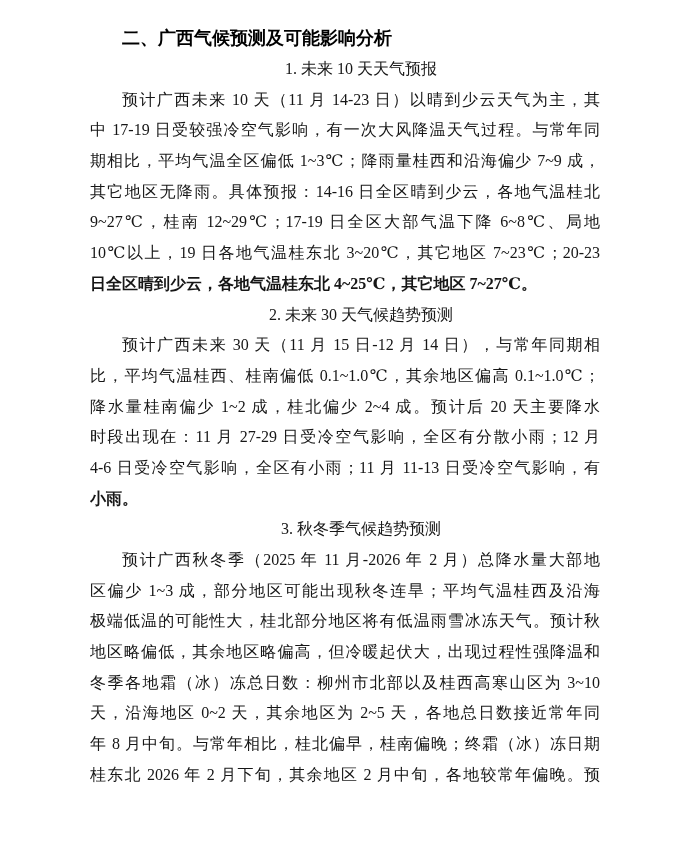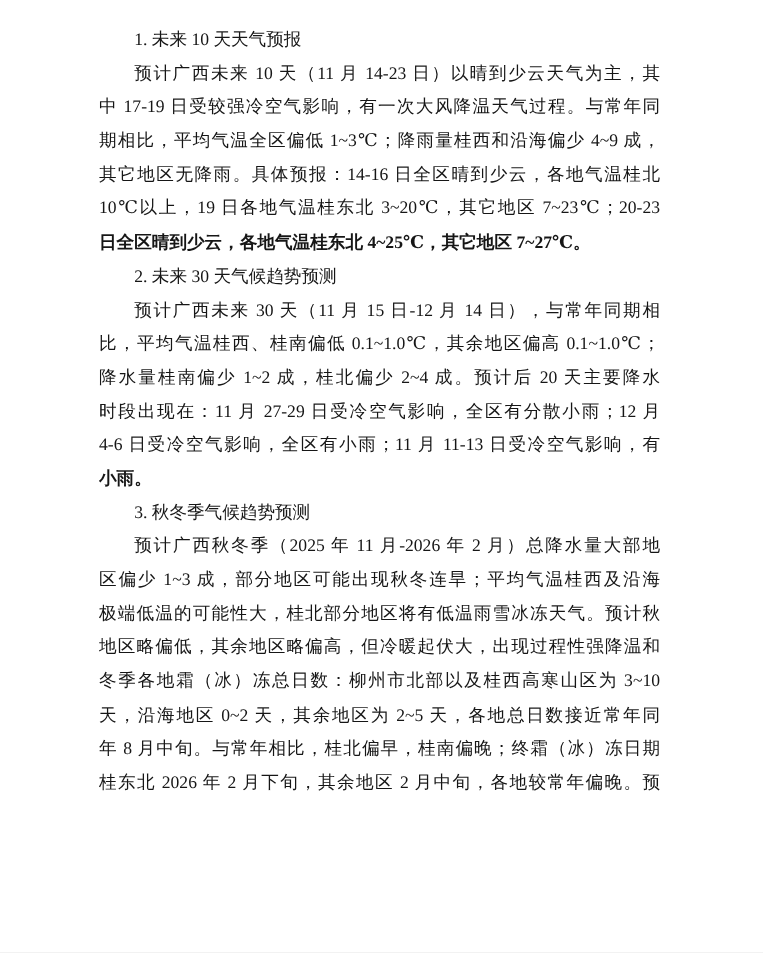--- a/index.html
+++ b/index.html
@@ -30,45 +30,47 @@
     height: 32px;
     line-height: 32px;
     font-size: 18px;
     font-weight: 700;
     font-family: "Liberation Sans", "DejaVu Sans", sans-serif;
     text-indent: 32px;
     color: #000000;
   }
   .heading {
     text-indent: 32px;
-    text-align: left;
+    text-align: center;
   }
   .first {
     text-indent: 32px;
   }
   .justify {
     text-align: justify;
     text-align-last: justify;
   }
   .end {
     text-align: right;
     text-align-last: left;
     font-weight: bold;
   }
 </style>
 </head>
 <body>
 
 <div class="page">
+  <div class="line title">二、广西气候预测及可能影响分析</div>
   <div id="doc-lines">
       <div class="line heading">1. 未来 10 天天气预报</div>
       <div class="line first justify">预计广西未来 10 天（11 月 14-23 日）以晴到少云天气为主，其</div>
       <div class="line justify">中 17-19 日受较强冷空气影响，有一次大风降温天气过程。与常年同</div>
-      <div class="line justify">期相比，平均气温全区偏低 1~3℃；降雨量桂西和沿海偏少 4~9 成，</div>
+      <div class="line justify">期相比，平均气温全区偏低 1~3℃；降雨量桂西和沿海偏少 7~9 成，</div>
       <div class="line justify">其它地区无降雨。具体预报：14-16 日全区晴到少云，各地气温桂北</div>
+      <div class="line justify">9~27℃，桂南 12~29℃；17-19 日全区大部气温下降 6~8℃、局地</div>
       <div class="line justify">10℃以上，19 日各地气温桂东北 3~20℃，其它地区 7~23℃；20-23</div>
       <div class="line end">日全区晴到少云，各地气温桂东北 4~25℃，其它地区 7~27℃。</div>
       <div class="line heading">2. 未来 30 天气候趋势预测</div>
       <div class="line first justify">预计广西未来 30 天（11 月 15 日-12 月 14 日），与常年同期相</div>
       <div class="line justify">比，平均气温桂西、桂南偏低 0.1~1.0℃，其余地区偏高 0.1~1.0℃；</div>
       <div class="line justify">降水量桂南偏少 1~2 成，桂北偏少 2~4 成。预计后 20 天主要降水</div>
       <div class="line justify">时段出现在：11 月 27-29 日受冷空气影响，全区有分散小雨；12 月</div>
       <div class="line justify">4-6 日受冷空气影响，全区有小雨；11 月 11-13 日受冷空气影响，有</div>
       <div class="line end">小雨。</div>
       <div class="line heading">3. 秋冬季气候趋势预测</div>

